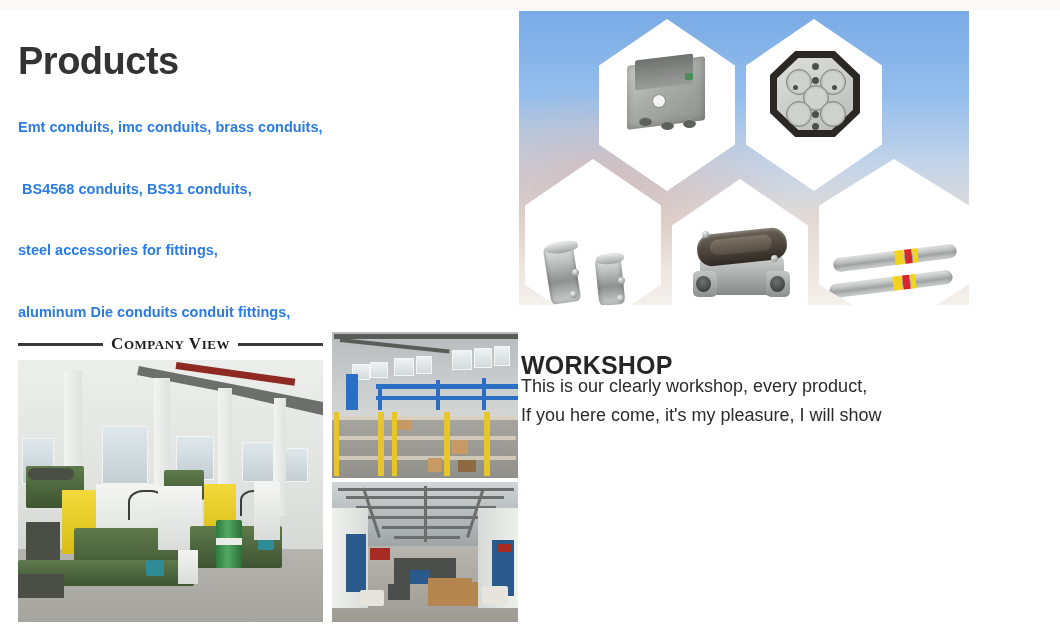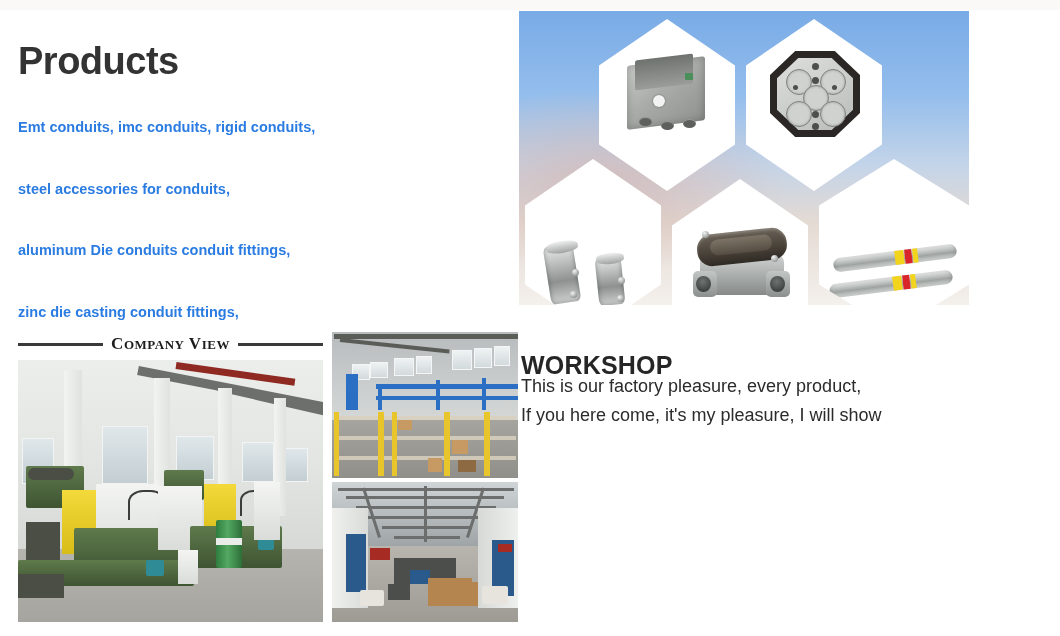--- a/index.html
+++ b/index.html
@@ -314,22 +314,23 @@
 </head>
 <body>
 
 <div class="page">
 
   <div class="top-strip"></div>
 
   <h1 class="products-heading">Products</h1>
 
   <div class="products-list">
-    <div>Emt conduits, imc conduits, rigid conduits,</div>
-    <div>steel accessories for conduits,</div>
+    <div>Emt conduits, imc conduits, brass conduits,</div>
+    <div> BS4568 conduits, BS31 conduits,</div>
+    <div>steel accessories for fittings,</div>
     <div>aluminum Die conduits conduit fittings,</div>
     <div>zinc die casting conduit fittings,</div>
     <div>brass accessories, flexible conduits, etc.</div>
   </div>
 
   <div class="collage">
     <div class="sky"></div>
 
     <div class="hex hex-top-left">
       <div class="pimg box-body"></div>
@@ -514,17 +515,17 @@
 
     <div class="h-carton" style="left:96px;  top:96px; width:44px; height:28px;"></div>
     <div class="h-carton" style="left:130px; top:100px;width:16px; height:24px;"></div>
     <div class="h-sack" style="left:28px;  top:108px;width:24px; height:16px;"></div>
     <div class="h-sack" style="left:150px; top:104px;width:26px; height:18px;"></div>
     <div class="h-dark" style="left:56px;  top:102px;width:22px; height:16px;"></div>
   </div>
 
   <h2 class="workshop-title">WORKSHOP</h2>
   <div class="workshop-body">
-    <div>This is our factory pleasure, every product,</div>
+    <div>This is our clearly workshop, every product,</div>
     <div>If you here come, it's my pleasure, I will show</div>
   </div>
 
 </div>
 
 </body></html>

